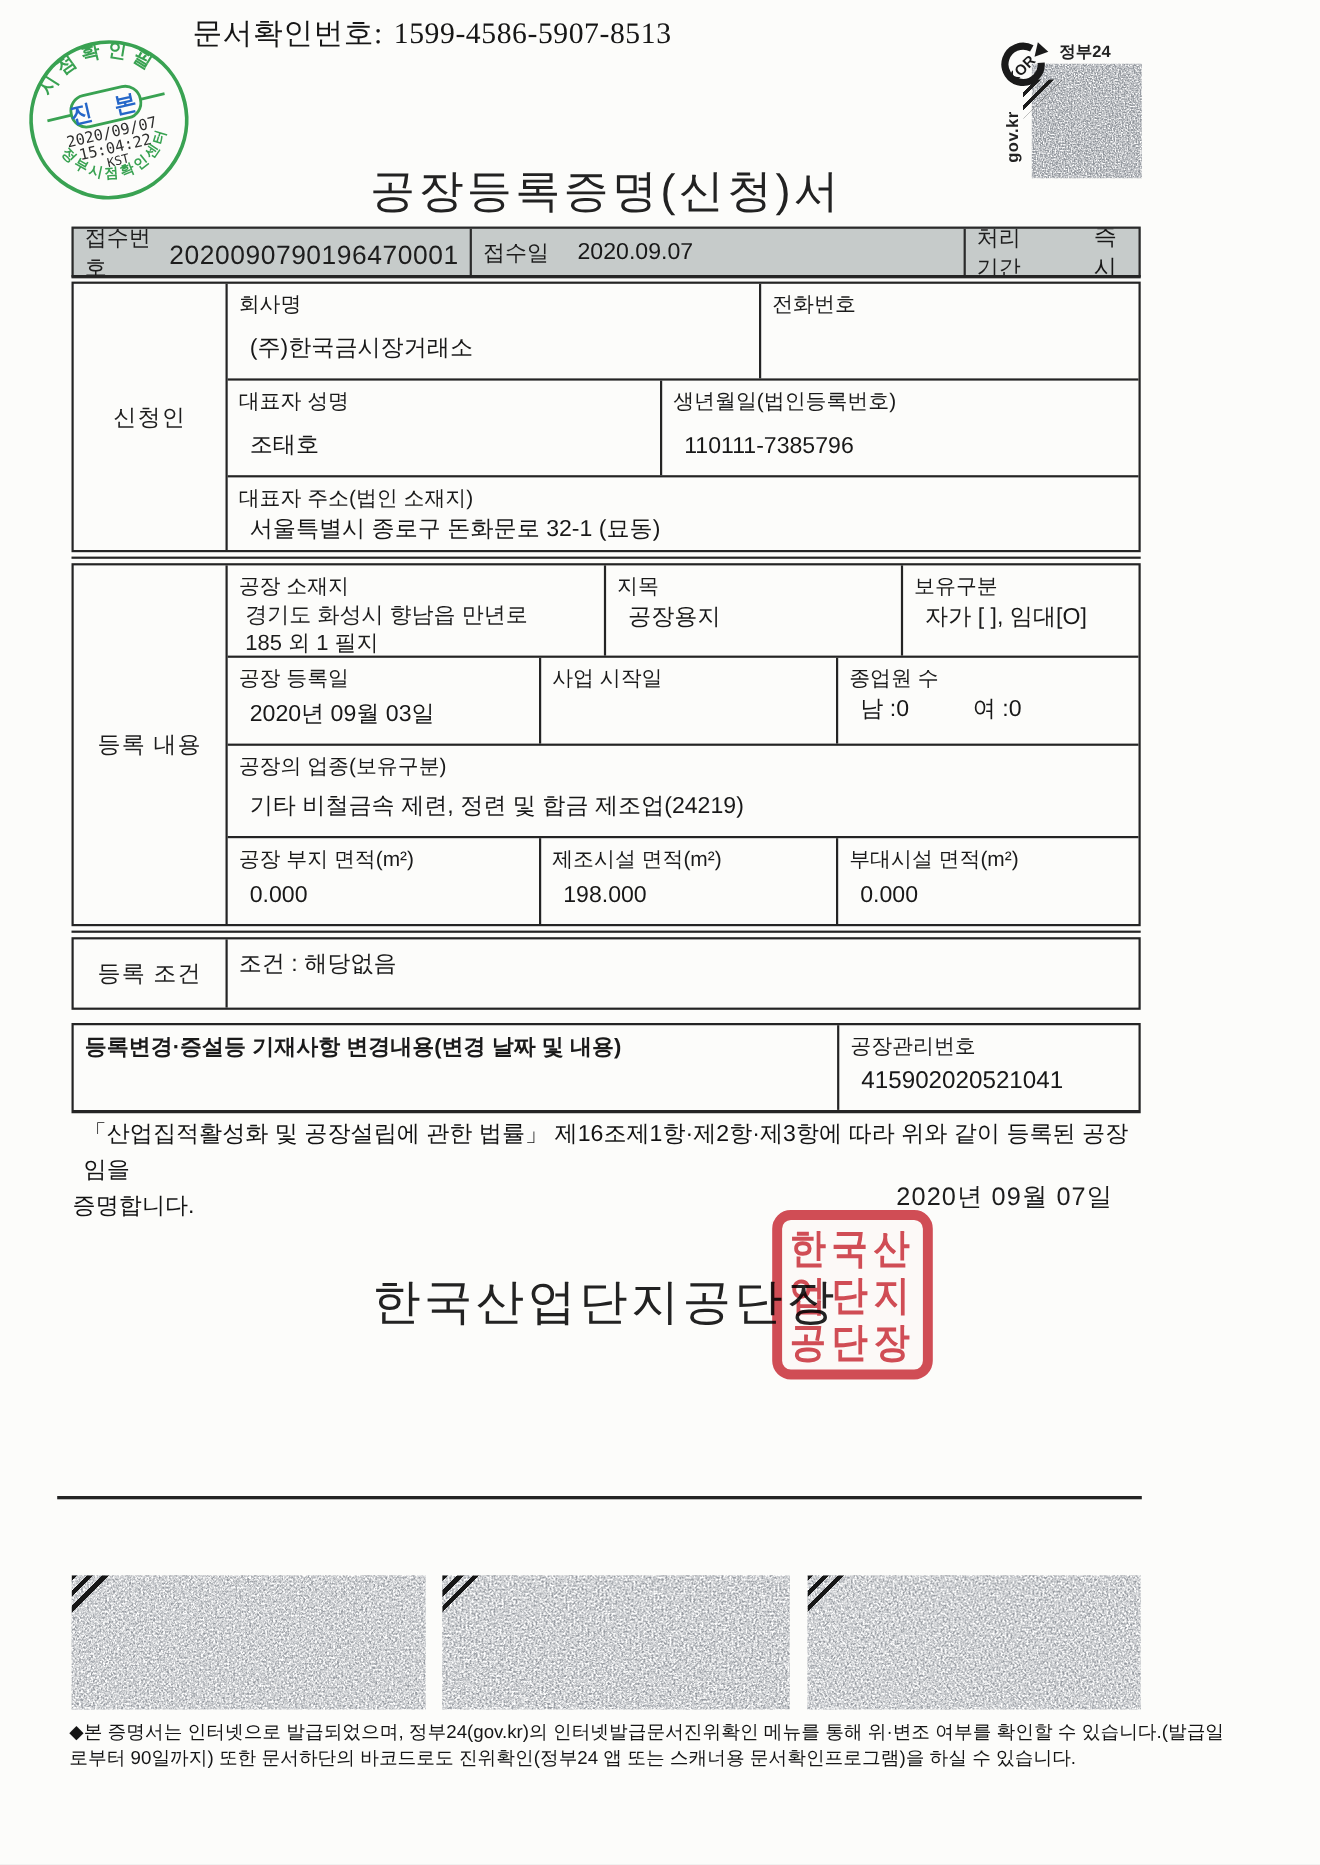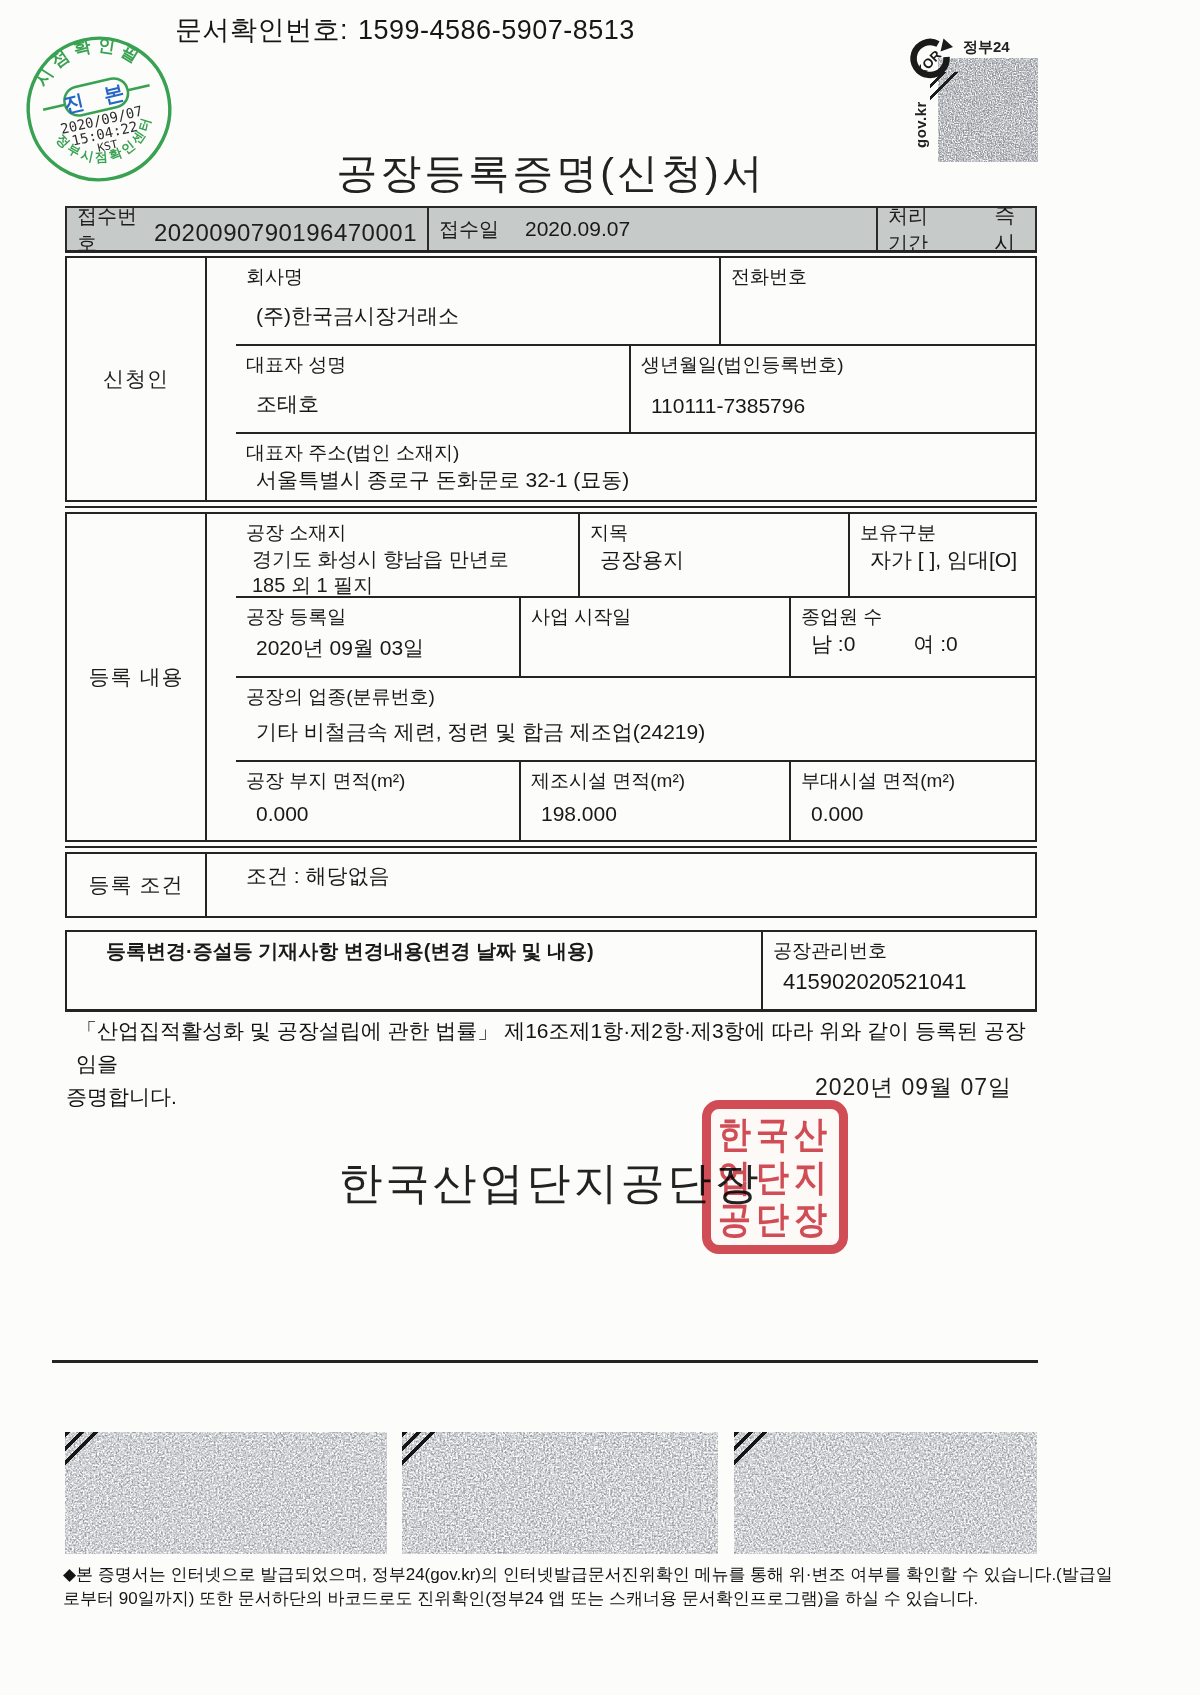--- a/index.html
+++ b/index.html
@@ -1,20 +1,20 @@
 <!DOCTYPE html>
 <html><head>
 <meta charset="utf-8">
 <style>
   html,body{margin:0;padding:0;background:#e9e9e7;}
   .page{position:relative;width:1200px;height:1695px;margin:0 auto;background:#fcfcfa;
         font-family:"Liberation Sans","DejaVu Sans",sans-serif;color:#1d1d1d;overflow:hidden;}
 
   
-  .docno{position:absolute;left:175px;top:12px;font-family:Liberation Sans, sans-serif;
+  .docno{position:absolute;left:175px;top:12px;font-family:Liberation Serif, serif;
          font-size:27px;letter-spacing:.5px;color:#161616;}
   .docno .v{margin-left:10px;}
 
   
   .stampwrap{position:absolute;left:24px;top:34px;width:150px;height:150px;transform:rotate(-13deg);opacity:.95;}
 
   
   .qrlabel{position:absolute;left:963px;top:38px;font-size:15px;font-weight:bold;color:#222;}
   .qrnoise{position:absolute;left:938px;top:58px;width:100px;height:104px;}
   .govkr{position:absolute;left:912px;top:148px;transform:rotate(-90deg);transform-origin:left top;
@@ -36,21 +36,21 @@
   .rcpt .c:last-child{border-right:none;}
   .rcpt .lab{font-size:20px;}
   .rcpt .num{font-size:24px;margin-left:14px;margin-top:7px;letter-spacing:.5px;}
   .rcpt .val{font-size:21px;margin-left:16px;margin-top:4px;}
 
   
   .hline{position:absolute;left:65px;width:972px;height:2px;background:#242424;}
   .box{position:absolute;left:65px;width:972px;border:2px solid #242424;box-sizing:border-box;display:flex;background:transparent;}
   .side{width:140px;border-right:2px solid #242424;display:flex;align-items:center;justify-content:center;
         font-size:21px;letter-spacing:1px;flex-shrink:0;box-sizing:border-box;}
-  .rows{flex:1;display:flex;flex-direction:column;min-width:0;padding-left:29px;}
+  .rows{flex:1;display:flex;flex-direction:column;min-width:0;}
   .row{display:flex;border-bottom:2px solid #242424;box-sizing:border-box;min-height:0;}
   .row:last-child{border-bottom:none;}
   .cell{box-sizing:border-box;border-right:2px solid #242424;padding:6px 10px 8px;display:flex;
         flex-direction:column;overflow:hidden;}
   .cell:last-child{border-right:none;}
   .lb{font-size:19px;color:#1a1a1a;}
   .val{font-size:21px;margin-top:auto;padding-left:10px;padding-bottom:6px;color:#181818;}
   .val2{font-size:20px;margin-top:auto;padding-left:6px;padding-bottom:4px;line-height:26px;}
   .emp{display:flex;gap:58px;}
 
@@ -205,21 +205,21 @@
         <div class="cell" style="flex:1;">
           <span class="lb">종업원 수</span>
           <span class="val emp" style="margin-bottom:14px;">
             <span>남 :0</span>
             <span>여 :0</span>
           </span>
         </div>
       </div>
       <div class="row" style="height:84px;">
         <div class="cell" style="flex:1;">
-          <span class="lb">공장의 업종(분류번호)</span>
+          <span class="lb">공장의 업종(보유구분)</span>
           <span class="val">기타 비철금속 제련, 정련 및 합금 제조업(24219)</span>
         </div>
       </div>
       <div class="row" style="flex:1;">
         <div class="cell" style="width:285px;">
           <span class="lb">공장 부지 면적(m²)</span>
           <span class="val">0.000</span>
         </div>
         <div class="cell" style="width:270px;">
           <span class="lb">제조시설 면적(m²)</span>

